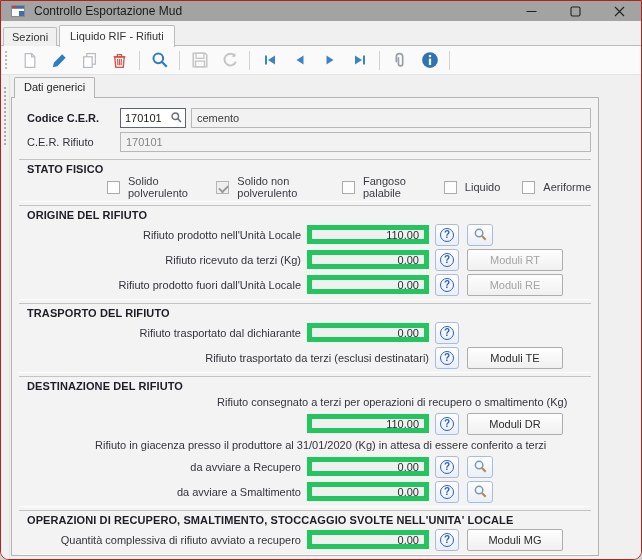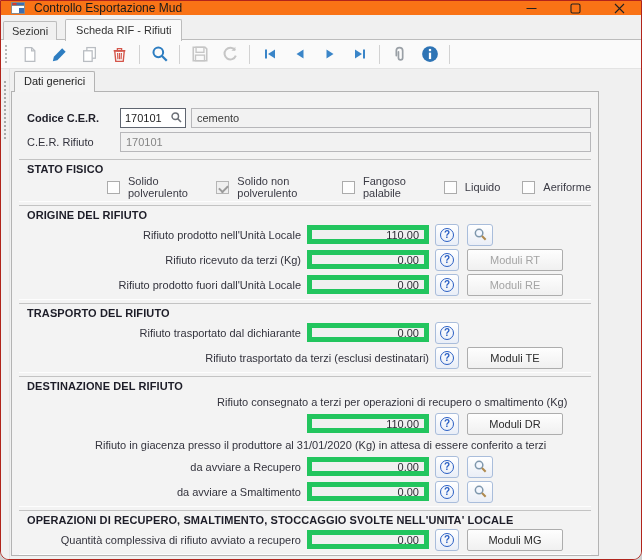--- a/index.html
+++ b/index.html
@@ -3,30 +3,30 @@
 <meta charset="utf-8">
 <style>
   * { box-sizing: border-box; margin: 0; padding: 0; }
   html,body { background:#cfcfcf; font-family:"Liberation Sans", sans-serif; }
   .window{
     width:642px;height:560px;background:#f0f0f0;position:relative;
     border:1.5px solid #b1241b;border-radius:0 0 9px 9px;overflow:hidden;
     display:flex;flex-direction:column;
   }
   
-  .titlebar{height:14px;background:#f97316;display:flex;align-items:center;padding-left:9px;flex:none;}
+  .titlebar{height:20px;background:#a3a3a3;display:flex;align-items:center;padding-left:9px;flex:none;}
   .app-icon{width:16px;height:16px;flex:none;}
   .title-text{font-size:12px;color:#1a1a1a;margin-left:8px;flex:1;white-space:nowrap;}
   .win-controls{display:flex;height:30px;}
   .win-btn{width:44px;height:30px;display:flex;align-items:center;justify-content:center;background:transparent;border:none;cursor:pointer;}
   
   .tabstrip{height:25px;background:#f0f0f0;display:flex;align-items:flex-end;padding-left:2px;position:relative;flex:none;}
   .tabstrip::after{content:"";position:absolute;left:0;right:0;bottom:0;height:1px;background:#bcbcbc;}
   .tab{position:relative;z-index:1;font-size:11px;color:#333;background:#f0f0f0;border:1px solid #bcbcbc;
-       border-bottom:none;border-radius:2px 2px 0 0;padding:3px 8px 3px 8px;margin-right:8px;cursor:pointer;}
+       border-bottom:none;border-radius:2px 2px 0 0;padding:3px 8px 3px 8px;margin-right:2px;cursor:pointer;}
   .tab.active{background:#fafafa;z-index:3;padding:4px 10px 5px 10px;margin-bottom:-1px;}
   
   .toolbar{height:29px;background:#fafafa;border-bottom:1px solid #e3e3e3;display:flex;align-items:center;gap:5px;padding-left:4px;flex:none;}
   .gripper{width:5px;height:18px;border-left:2px dotted #b8b8b8;margin-right:2px;}
   .tbtn{width:25px;height:23px;display:flex;align-items:center;justify-content:center;background:transparent;border:none;border-radius:3px;cursor:pointer;padding:0;}
   .tbtn.disabled{cursor:default;}
   .tsep{width:1px;height:19px;background:#d2d2d2;margin:0 2px;flex:none;}
   
   .content{flex:1;display:flex;background:#f0f0f0;min-height:0;}
   .leftrail{width:9px;flex:none;position:relative;border-right:1px solid #e2e2e2;}
@@ -99,21 +99,21 @@
       <button class="win-btn">
         <svg width="11" height="11" viewBox="0 0 11 11">
             <path d="M1 1 L10 10 M10 1 L1 10" stroke="#222" stroke-width="1.1"></path>
           </svg>
       </button>
     </div>
   </div>
 
   <div class="tabstrip">
     <div class="tab">Sezioni</div>
-    <div class="tab active">Scheda RIF - Rifiuti</div>
+    <div class="tab active">Liquido RIF - Rifiuti</div>
   </div>
 
   <div class="toolbar">
     <div class="gripper"></div>
     <button class="tbtn">
       <svg width="17" height="17" viewBox="0 0 16 16">
         <path d="M4 1.5 h6 l3 3 V14.5 H4 z" fill="#ffffff" stroke="#b9bdc2" stroke-width="1.2"></path>
         <path d="M10 1.5 v3 h3" fill="none" stroke="#b9bdc2" stroke-width="1.2"></path>
       </svg>
     </button>

